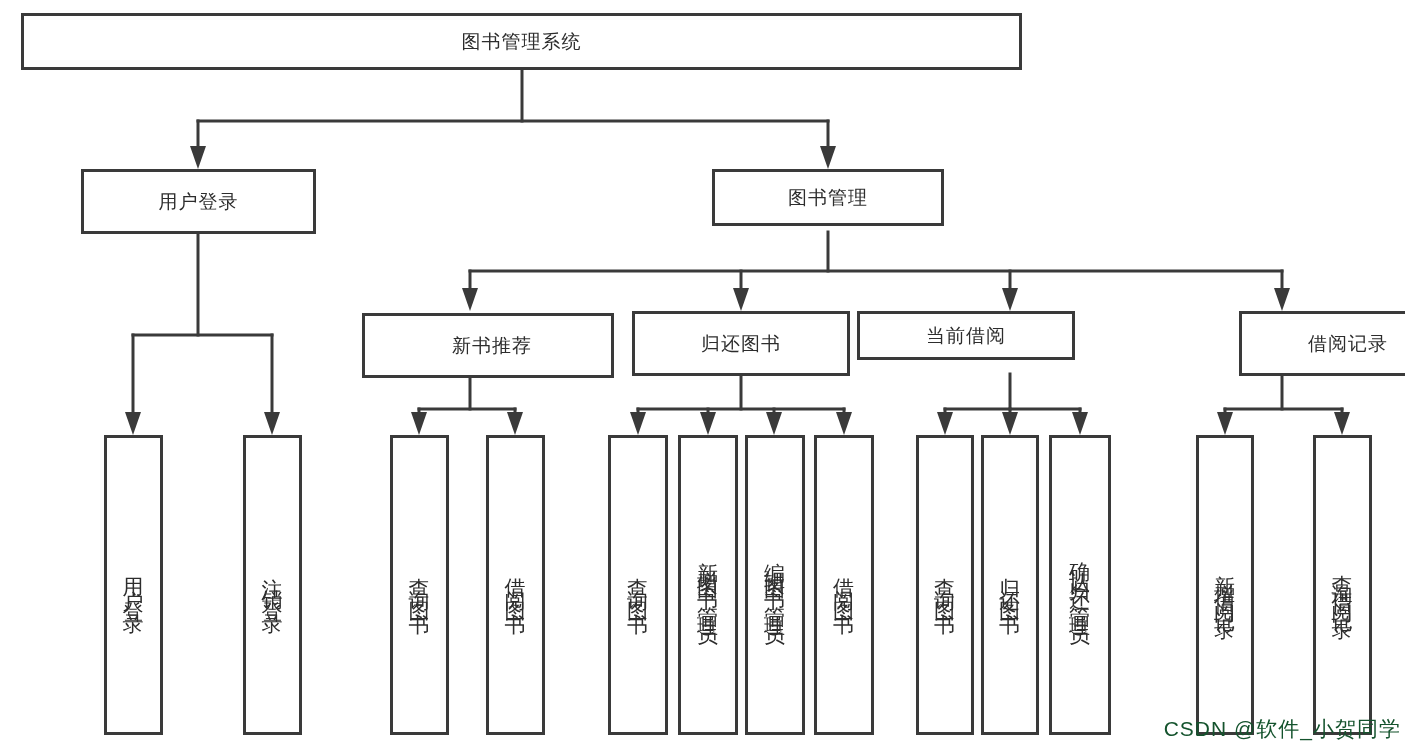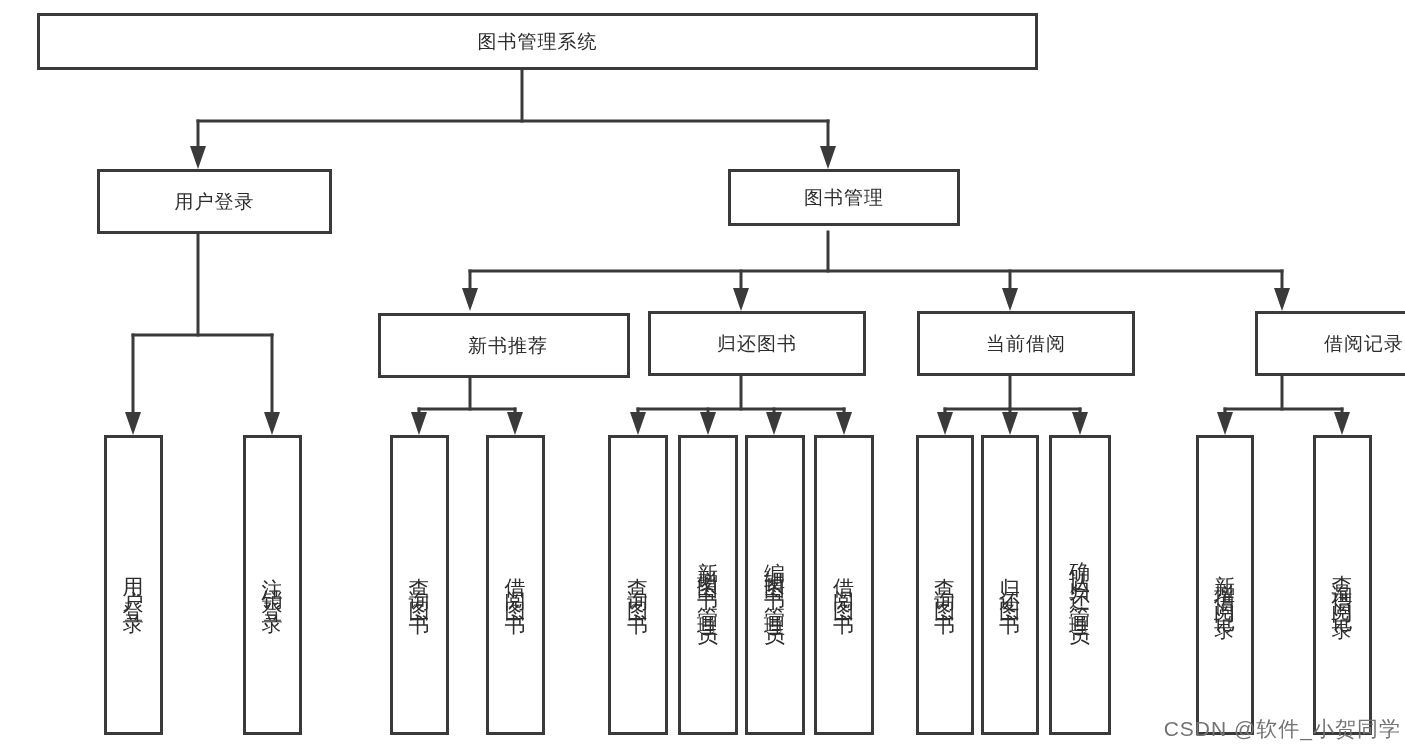--- a/index.html
+++ b/index.html
@@ -16,38 +16,38 @@
     position: absolute;
     box-sizing: border-box;
     background: #ffffff;
     border: 3px solid #3a3a3a;
     display: flex;
     align-items: center;
     justify-content: center;
     color: #2d2d2d;
     z-index: 1;
   }
-  .hnode { font-size: 19px; letter-spacing: 1px; margin-left: 16px; }
+  .hnode { font-size: 19px; letter-spacing: 1px; }
   .root  { font-size: 19px; }
   .vnode { width: 59px; height: 300px; top: 435px; }
   .vtext {
     writing-mode: vertical-rl;
     text-orientation: mixed;
     font-size: 21px;
     line-height: 1;
     letter-spacing: 12px;
     white-space: nowrap;
   }
   .vtext.tight { letter-spacing: 9px; }
   .watermark {
     position: absolute;
     right: 4px;
     bottom: 4px;
     font-size: 21px;
-    color: #737373;
+    color: #14532d;
     z-index: 2;
     letter-spacing: 1px;
     text-align: right;
   }
 </style>
 </head>
 <body>
 
 <div id="canvas">
 
@@ -125,21 +125,21 @@
   <div class="box hnode" style="left:712px; top:169px; width:232px; height:57px;">
     <span>图书管理</span>
   </div>
 
   <div class="box hnode" style="left:362px; top:313px; width:252px; height:65px;padding-left:8px;">
     <span>新书推荐</span>
   </div>
   <div class="box hnode" style="left:632px; top:311px; width:218px; height:65px;">
     <span>归还图书</span>
   </div>
-  <div class="box hnode" style="left:901px; top:311px; width:218px; height:65px;">
+  <div class="box hnode" style="left:857px; top:311px; width:218px; height:49px;">
     <span>当前借阅</span>
   </div>
   <div class="box hnode" style="left:1239px; top:311px; width:218px; height:65px;">
     <span>借阅记录</span>
   </div>
 
   <div class="box vnode" style="left:104px;">
     <span class="vtext">用户登录</span>
   </div>
   <div class="box vnode" style="left:243px;">

